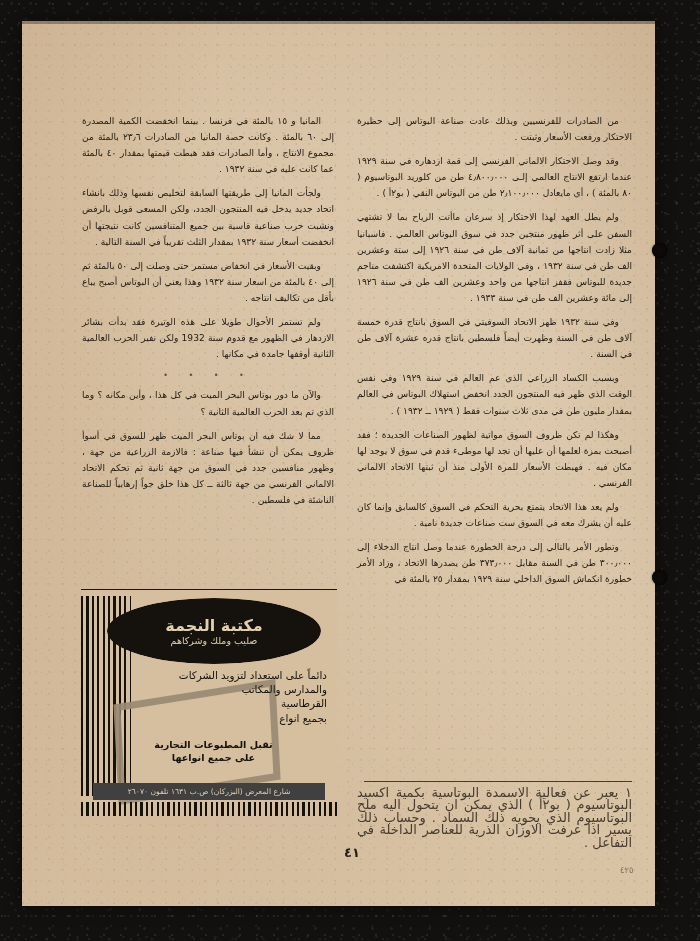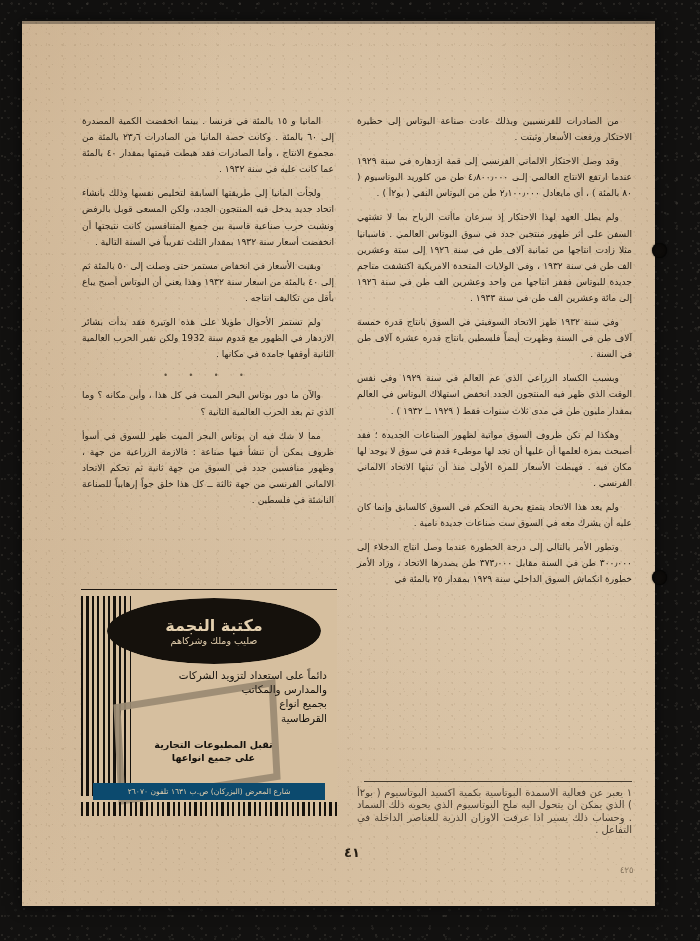--- a/index.html
+++ b/index.html
@@ -97,21 +97,21 @@
     direction: rtl;
   }
   #footnote-rule {
     width: 268px;
     height: 1px;
     background: #2c241a;
     margin: 0 0 5px 0;
     opacity: .85;
   }
   #footnote-text {
-    font-size: 10px;
+    font-size: 13px;
     line-height: 12.4px;
     color: #3b3126;
     text-align: justify;
     opacity: .92;
   }
 
   
   #ad-box {
     position: absolute;
     left: 59px;
@@ -197,21 +197,21 @@
     color: #15110c;
     font-size: 9.6px;
     line-height: 13.4px;
     font-weight: bold;
     direction: rtl;
   }
   #ad-address-bar {
     position: absolute;
     left: 12px; bottom: 16px;
     width: 232px; height: 17px;
-    background: #0c4a6e;
+    background: #404040;
     display: flex;
     align-items: center;
     justify-content: center;
   }
   #ad-address {
     color: #e3cfae;
     font-size: 7.6px;
     letter-spacing: .1px;
     direction: rtl;
     white-space: nowrap;
@@ -299,22 +299,22 @@
     <div id="ad-diamond"></div>
 
     <div id="ad-lens">
       <div id="ad-shop-name">مكتبة النجمة</div>
       <div id="ad-shop-sub">صليب وملك وشركاهم</div>
     </div>
 
     <div id="ad-body">
       <div>دائماً على استعداد لتزويد الشركات</div>
       <div>والمدارس والمكاتب</div>
+      <div>القرطاسية</div>
       <div>بجميع انواع</div>
-      <div>القرطاسية</div>
     </div>
 
     <div id="ad-body2">
       <div>تقبل المطبوعات التجارية</div>
       <div>على جميع انواعها</div>
     </div>
 
     <div id="ad-address-bar">
       <span id="ad-address">شارع المعرض (البزركان) ص.ب ١٦٣١ تلفون ٢٦٠٧٠</span>
     </div>

